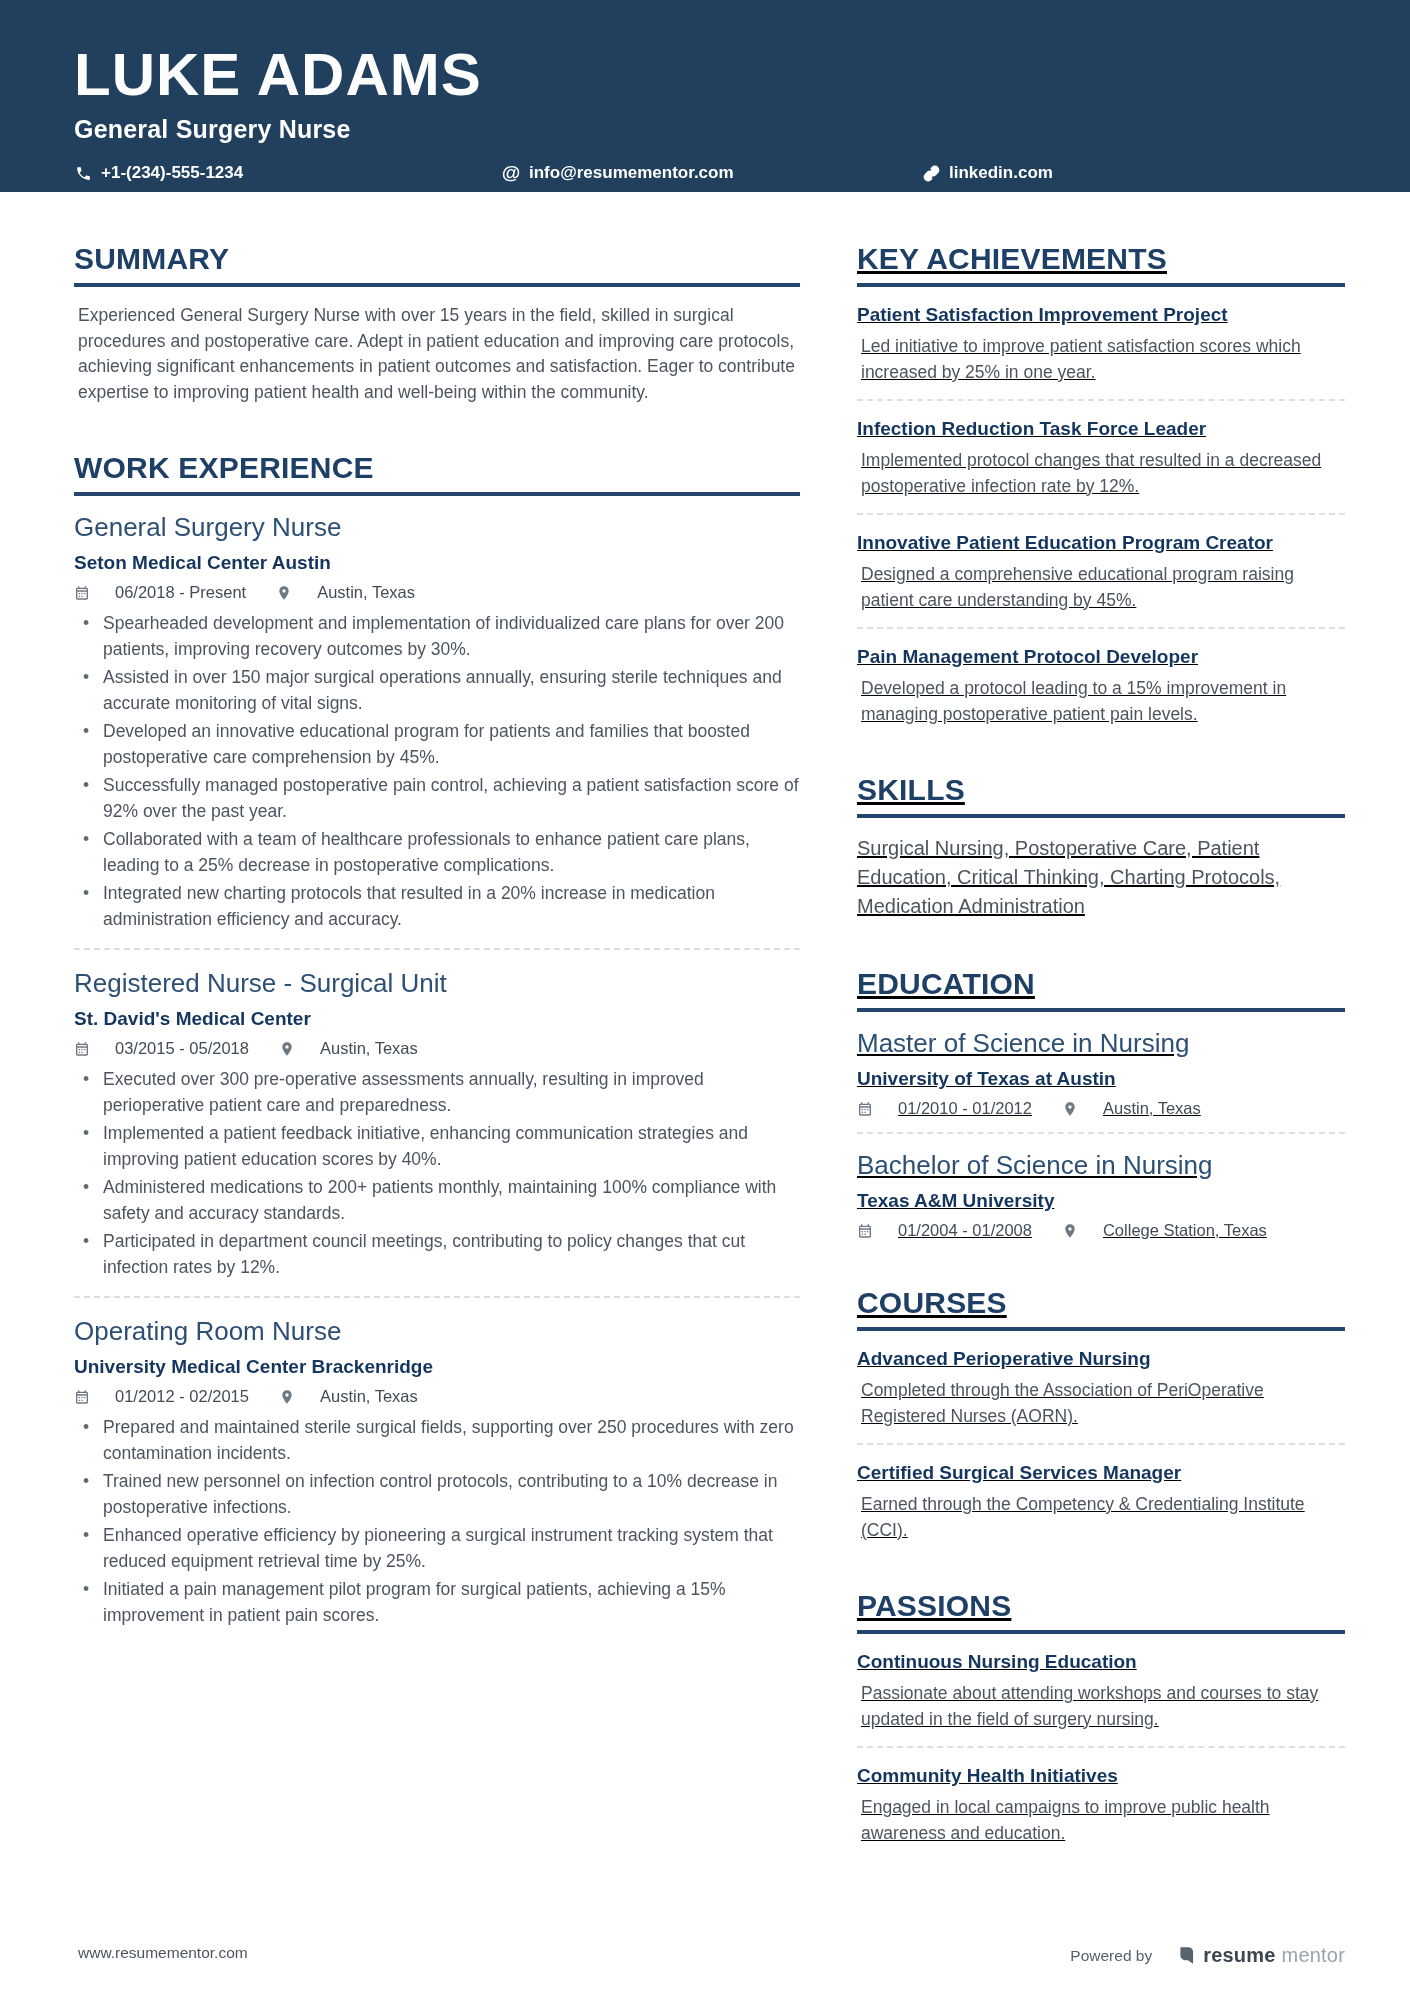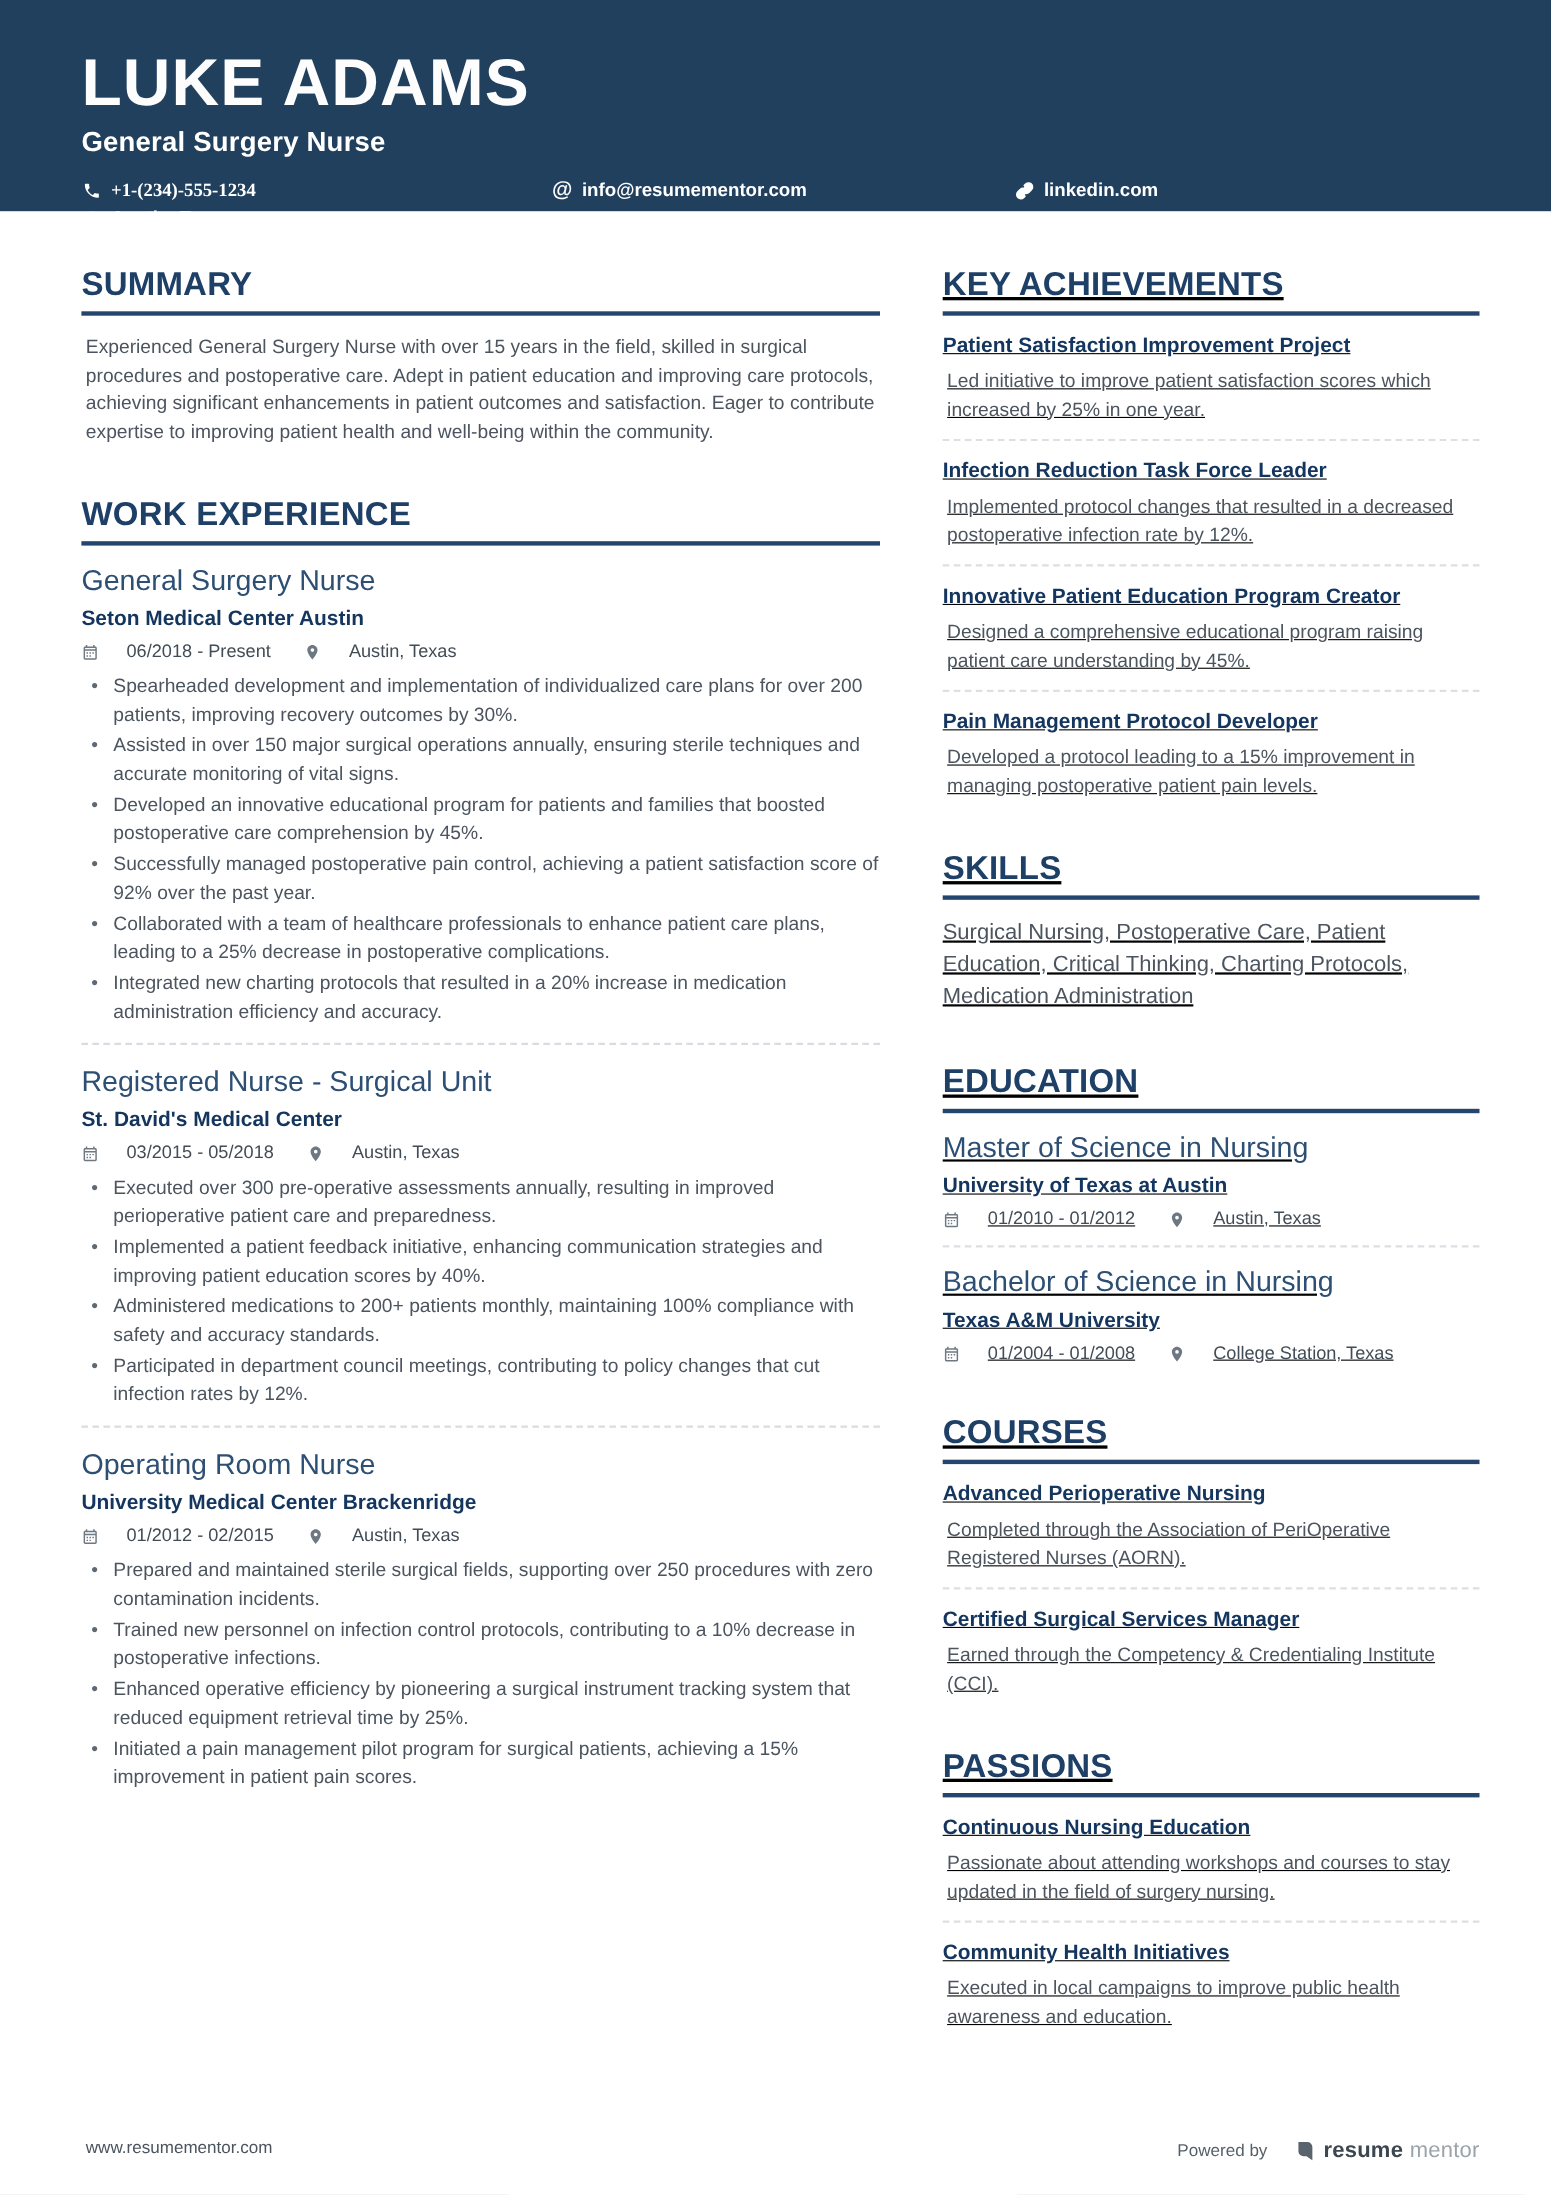--- a/index.html
+++ b/index.html
@@ -12,21 +12,21 @@
     background:#21405e;height:192px;box-sizing:border-box;
     padding:44px 65px 0 74px;color:#fff;
   }
   .hdr h1{
     margin:0;font-size:60px;line-height:62px;font-weight:800;letter-spacing:1px;color:#fdfdfd;
   }
   .hdr .role{font-size:25px;font-weight:700;margin-top:9px;letter-spacing:.2px;}
   .c-rows{margin-top:16px;}
   .c-row{display:flex;align-items:center;height:26px;}
   .c-item{display:flex;align-items:center;gap:9px;font-size:17px;font-weight:700;}
-  .c-item.w1{width:428px;font-family:Liberation Serif, serif;}
+  .c-item.w1{width:428px;}
   .c-item.w2{width:420px;}
   .c-icn{display:inline-flex;width:18px;height:18px;align-items:center;justify-content:center;flex:0 0 auto;}
   .c-icn svg{width:17px;height:17px;fill:#fff;}
   .at-glyph{font-size:19px;font-weight:700;line-height:18px;}
   
   .cols{display:flex;padding:0 65px 0 74px;margin-top:50px;}
   .col-l{width:726px;margin-right:57px;flex:0 0 auto;}
   .col-r{width:488px;flex:0 0 auto;text-decoration:underline;}
   .sec{margin-top:0;}
   .sec + .sec{margin-top:46px;}
@@ -296,21 +296,21 @@
 
       <section class="sec">
         <h2 class="sec-title">PASSIONS</h2>
         <div>
           <h4 class="r-head">Continuous Nursing Education</h4>
           <p class="body-txt">Passionate about attending workshops and courses to stay updated in the field of surgery nursing.</p>
         </div>
         <div class="r-divider"></div>
         <div>
           <h4 class="r-head">Community Health Initiatives</h4>
-          <p class="body-txt">Executed in local campaigns to improve public health awareness and education.</p>
+          <p class="body-txt">Engaged in local campaigns to improve public health awareness and education.</p>
         </div>
       </section>
 
     </aside>
   </main>
 
   <footer class="ftr">
     <span class="site">www.resumementor.com</span>
     <div class="powered">
       <span class="pwd">Powered by</span>

